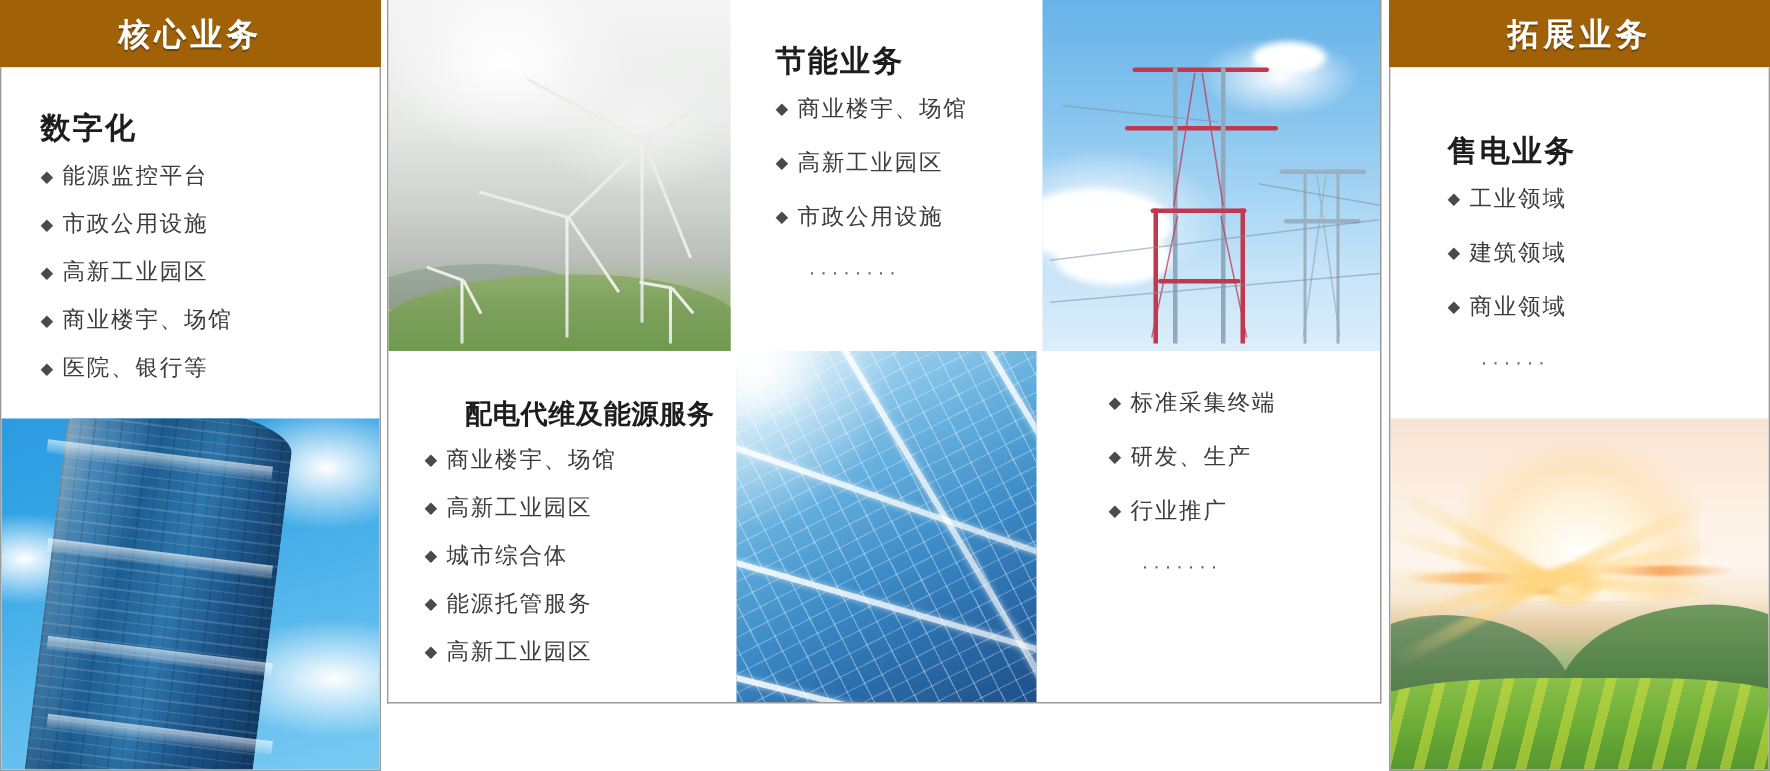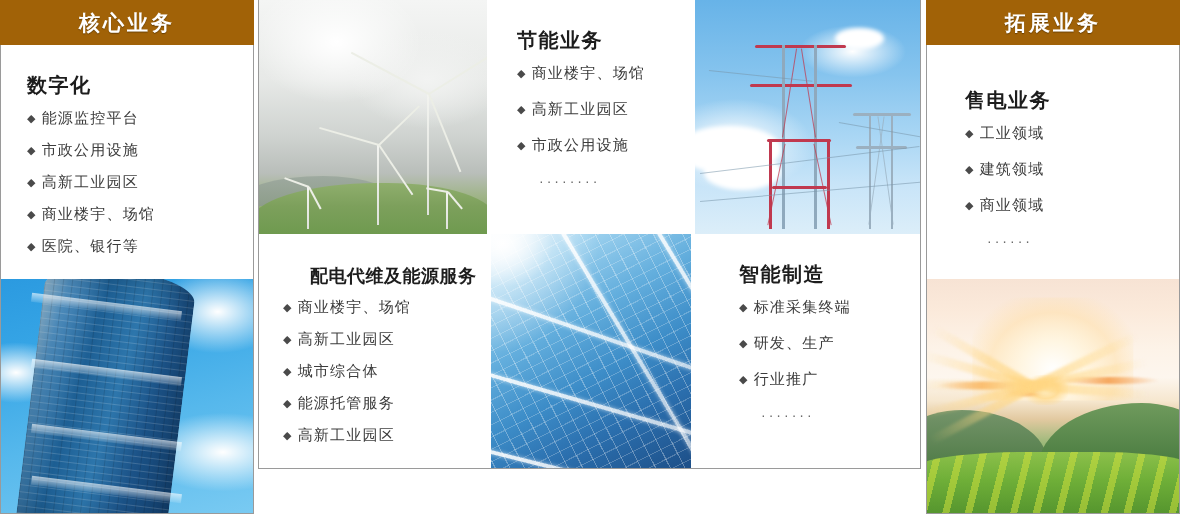--- a/index.html
+++ b/index.html
@@ -425,21 +425,20 @@
         <div class="frame" style="top:18%;left:-30%;transform:rotate(19deg);"></div>
         <div class="frame" style="top:52%;left:-30%;transform:rotate(16deg);"></div>
         <div class="frame" style="top:86%;left:-30%;transform:rotate(14deg);"></div>
         <div class="frameV" style="left:14%;top:-30%;transform:rotate(-31deg);"></div>
         <div class="frameV" style="left:62%;top:-30%;transform:rotate(-31deg);"></div>
 
         <div class="sunray"></div>
       </div>
 
       <div class="tile card pad-lg" style="left:436px;top:234px;width:225px;height:234px;padding-left:44px;">
-        <div class="card-title">智能制造</div>
         <ul class="bullets">
           <li class="gap-wide">
               <span class="dia">◆</span>
               <span>标准采集终端</span>
             </li>
           <li class="gap-wide">
               <span class="dia">◆</span>
               <span>研发、生产</span>
             </li>
           <li class="gap-wide">

